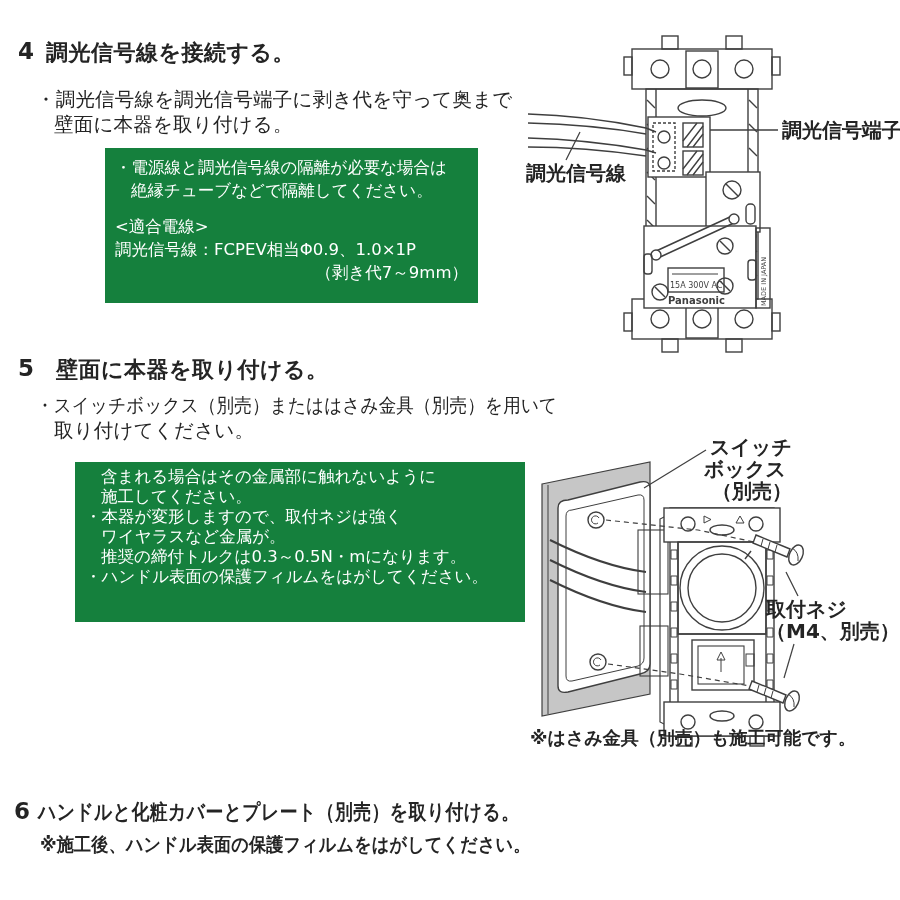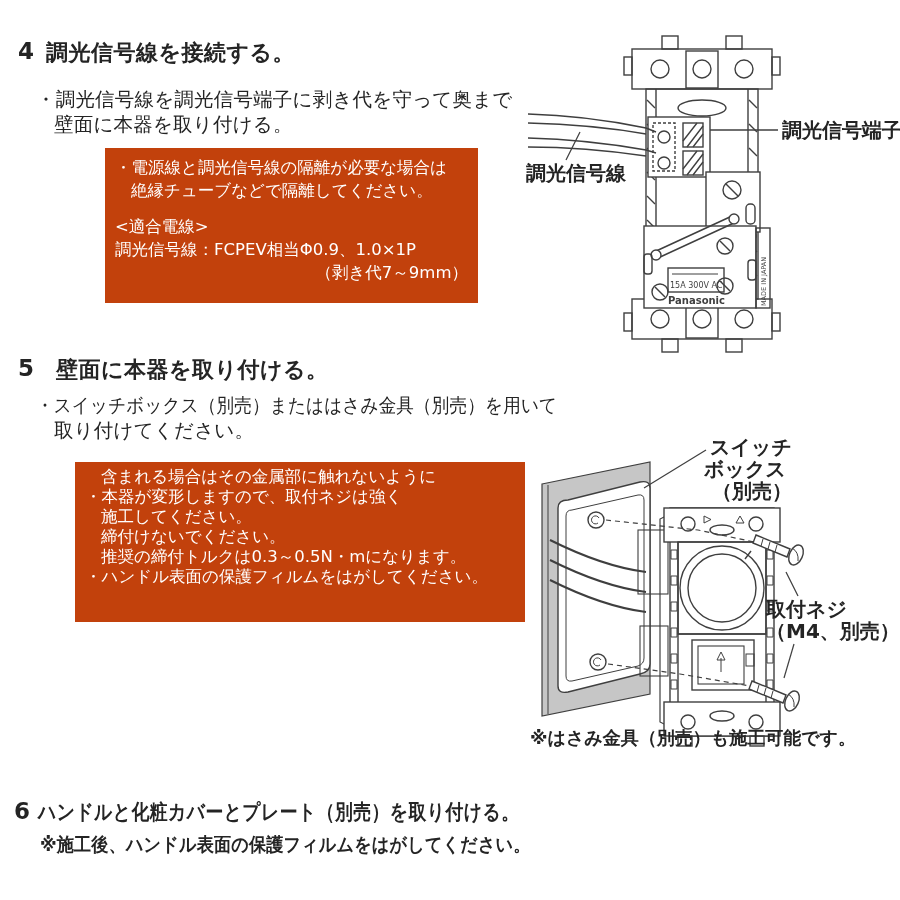--- a/index.html
+++ b/index.html
@@ -2,21 +2,21 @@
 <html><head>
 <meta charset="utf-8">
 <style>
   html,body{margin:0;padding:0;background:#ffffff;}
   .page{position:relative;width:900px;height:900px;background:#ffffff;overflow:hidden;
         font-family:"DejaVu Sans","Liberation Sans",sans-serif;color:#242424;}
   .t{position:absolute;white-space:nowrap;}
   .sec-num{font-size:23px;font-weight:600;}
   .sec-title{font-size:22px;font-weight:600;letter-spacing:.5px;}
   .body-line{font-size:19.5px;font-weight:500;letter-spacing:.2px;}
-  .graybox{position:absolute;background:#c2410c;color:#ffffff;font-size:16.5px;font-weight:500;}
+  .graybox{position:absolute;background:#15803d;color:#ffffff;font-size:16.5px;font-weight:500;}
   #box1{left:105px;top:148px;width:353px;height:139px;padding:8px 10px;line-height:23px;}
   #box2{left:75px;top:462px;width:430px;height:150px;padding:5px 10px;line-height:20px;}
   .indent{padding-left:16px;}
   .indent-big{padding-left:88px;text-align:right;}
   .gap-top{margin-top:13px;}
   .nb{white-space:nowrap;}
   .condense{transform:scaleX(0.85);transform-origin:0 0;}
   .condense2{transform:scaleX(0.9);transform-origin:0 0;}
   svg{position:absolute;}
   svg text{font-family:"DejaVu Sans","Liberation Sans",sans-serif;}
@@ -130,23 +130,23 @@
   </svg>
 
   <div class="t sec-num" style="left:18px;top:355px;">5</div>
   <div class="t sec-title" style="left:56px;top:355px;font-family:Liberation Serif, serif;">壁面に本器を取り付ける。</div>
 
   <div class="t body-line condense2" style="left:36px;top:392px;">・スイッチボックス（別売）またははさみ金具（別売）を用いて</div>
   <div class="t body-line" style="left:54px;top:417px;">取り付けてください。</div>
 
   <div class="graybox" id="box2">
     <div class="nb indent">含まれる場合はその金属部に触れないように</div>
+    <div class="nb indent">施工してください。</div>
     <div class="nb">・本器が変形しますので、取付ネジは強く</div>
-    <div class="nb indent">施工してください。</div>
-    <div class="nb indent">締付けないでください。</div>
+    <div class="nb indent">ワイヤラスなど金属が。</div>
     <div class="nb indent">推奨の締付トルクは0.3～0.5N・mになります。</div>
     <div class="nb">・ハンドル表面の保護フィルムをはがしてください。</div>
   </div>
 
   <svg style="left:520px;top:418px;" width="380" height="335" viewBox="0 0 380 335">
     <g>
       <polygon points="22,66 130,44 130,276 22,298" fill="#c6c6c6" stroke="#3f3f3f" stroke-width="1.2"></polygon>
       <path d="M28,67 V296" fill="none" stroke="#3f3f3f" stroke-width="1"></path>
     </g>
 

